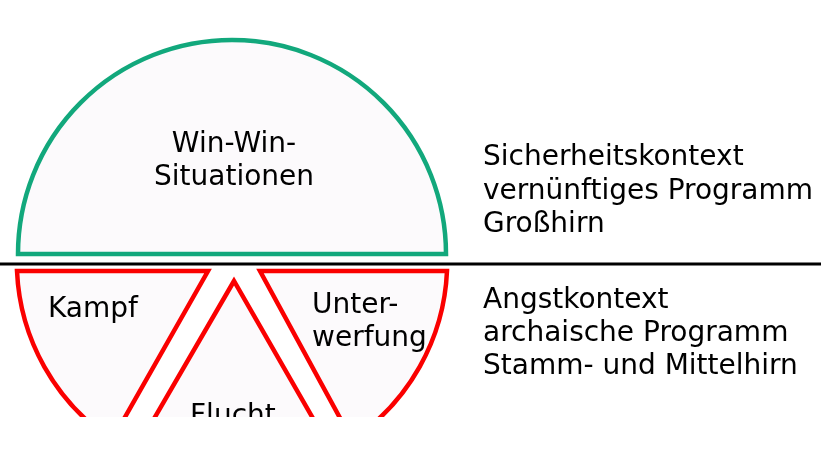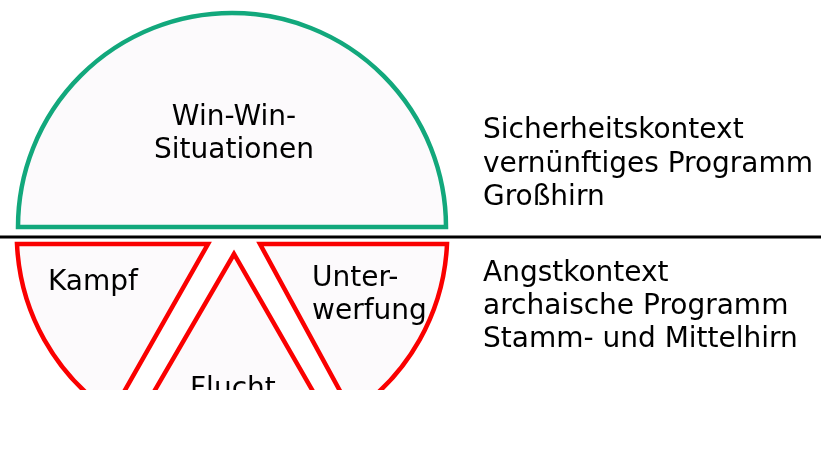--- a/index.html
+++ b/index.html
@@ -7,20 +7,21 @@
     padding: 0;
     background: #ffffff;
   }
   .stage {
     position: relative;
     width: 821px;
     height: 390px;
     background: #ffffff;
     overflow: hidden;
     font-family: "DejaVu Sans", sans-serif;
+    margin-top: 27px;
   }
   svg { display: block; }
   .shape {
     fill: #fcfafc;
     stroke-width: 4.5;
   }
   .divider {
     stroke-width: 3;
   }
   .lbl {

